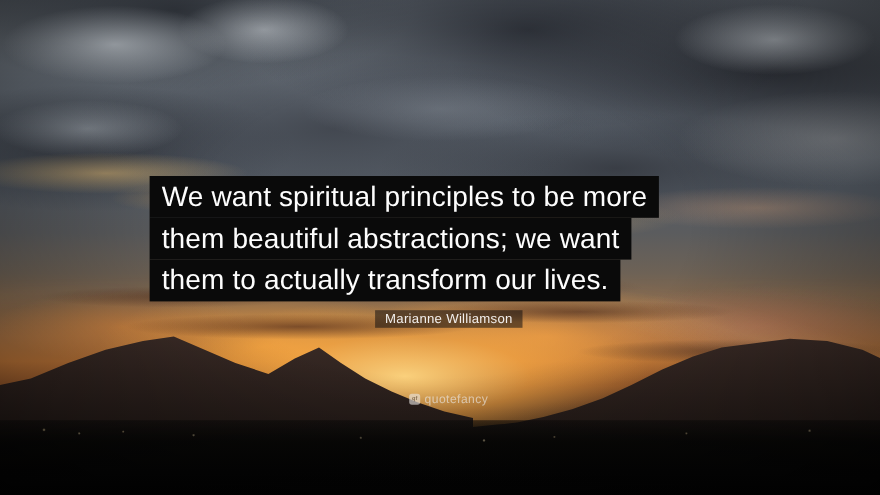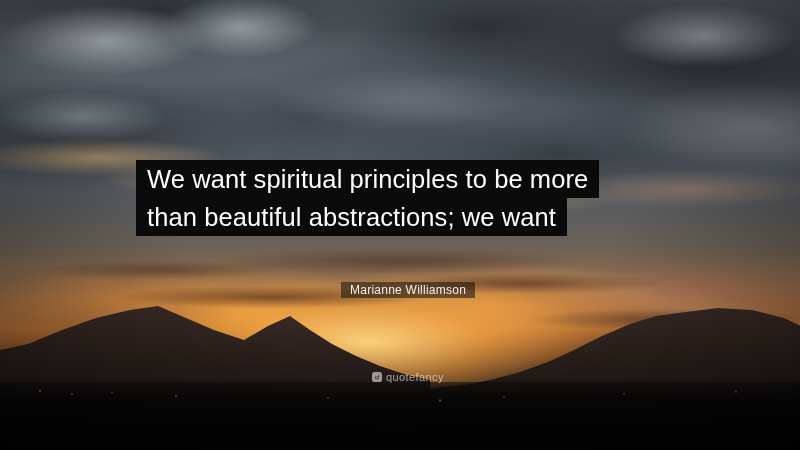--- a/index.html
+++ b/index.html
@@ -176,21 +176,21 @@
     height: 16px;
     padding: 0 9px;
     white-space: nowrap;
     letter-spacing: 0.25px;
   }
 
   
   .watermark {
     position: absolute;
     left: 372px;
-    top: 371px;
+    top: 357px;
     display: flex;
     align-items: center;
     gap: 4px;
     opacity: 0.62;
   }
   .wm-badge {
     width: 10px;
     height: 10px;
     border-radius: 2.5px;
     background: #e8e4e0;
@@ -251,21 +251,22 @@
              L 268 390 L 330 396 L 392 392 L 452 386 L 516 384 L 578 388
              L 640 392 L 704 396 L 768 398 L 810 400 L 810 450 Z" fill="url(#mtnNear)"></path>
   </svg>
 
   <div class="layer foreground"></div>
   <div class="layer lights"></div>
   <div class="layer vignette"></div>
 
   <div class="quote-block">
     <div class="quote-line">We want spiritual principles to be more</div>
-    <div class="quote-line">than beautiful abstractions; we want</div>
+    <div class="quote-line">them beautiful abstractions; we want</div>
+    <div class="quote-line">them to actually transform our lives.</div>
   </div>
 
   <div class="attribution">Marianne Williamson</div>
 
   <div class="watermark">
     <span class="wm-badge">
       <span>qf</span>
     </span>
     <span class="wm-text">quotefancy</span>
   </div>

